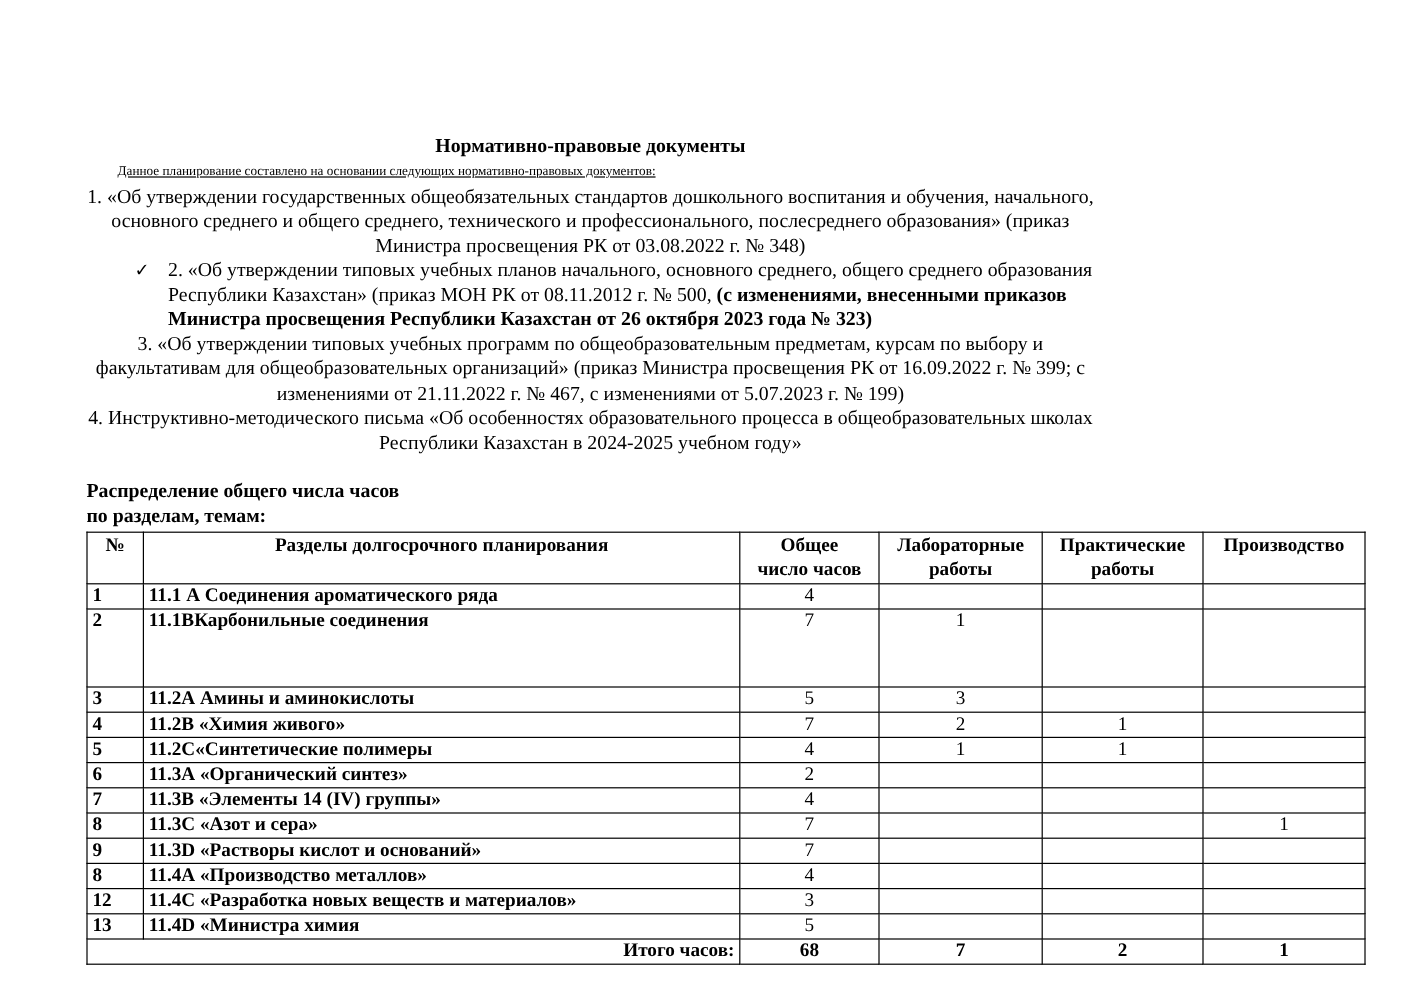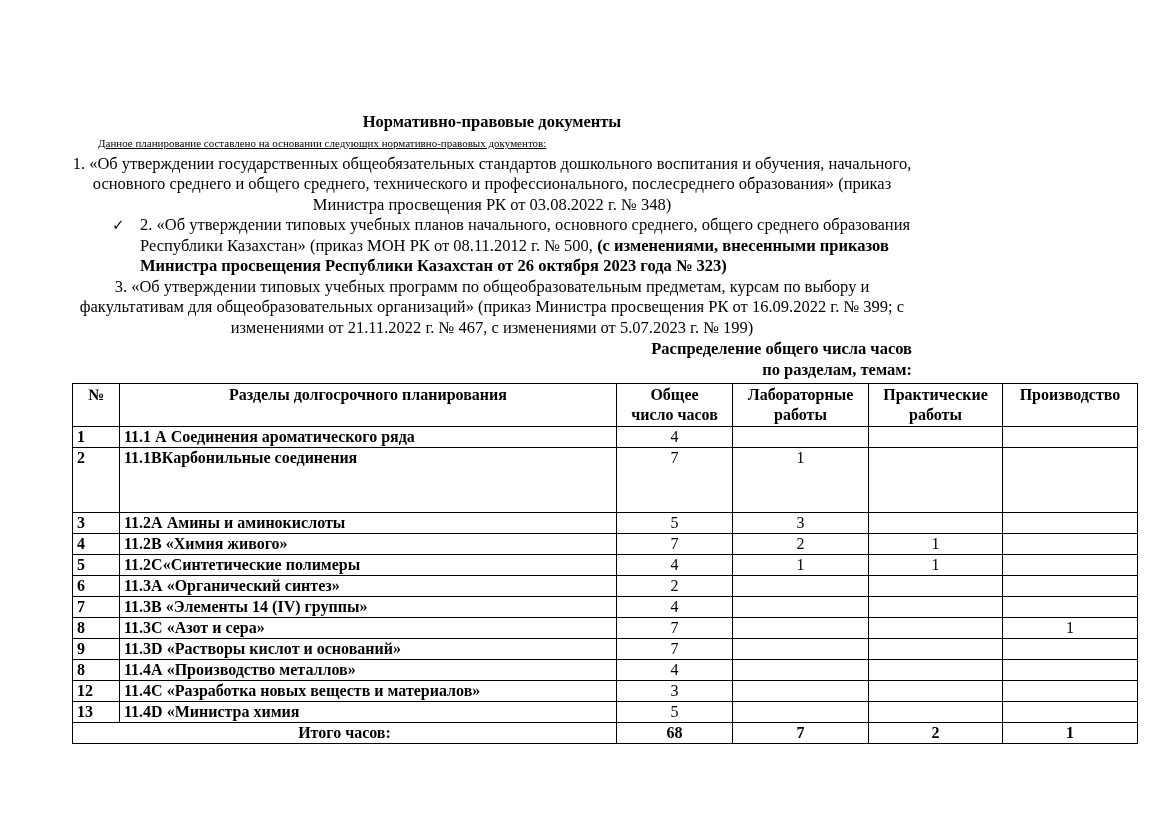--- a/index.html
+++ b/index.html
@@ -56,25 +56,25 @@
     position: absolute;
     left: 40px;
     top: 0;
     font-size: 15px;
     line-height: 20.5px;
     font-family: "DejaVu Sans", sans-serif;
   }
   b, .b { font-weight: bold; }
 
   .table-caption {
-    text-align: right;
-    font-weight: bold;
-    font-size: 16.5px;
-    line-height: 20.5px;
-    margin: 1px 0 0 0;
+    text-align: left;
+    font-weight: bold;
+    font-size: 16.5px;
+    line-height: 20.5px;
+    margin: 20px 0 0 0;
   }
   .table-caption .line2 { display: block; }
 
   table.hours {
     border-collapse: collapse;
     width: 1011px;
     margin: 3px 0 0 0;
     table-layout: fixed;
     font-size: 16px;
   }
@@ -114,41 +114,42 @@
   td.num {
     text-align: center;
     font-weight: normal;
   }
   tr.tall td { height: 64px; }
   tr.totals td {
     font-weight: bold;
     text-align: center;
   }
   tr.totals td.totals-label {
-    text-align: center;
+    text-align: right;
     font-weight: bold;
   }
 </style>
 </head>
 <body>
 
 <div class="page">
 
   <div class="doc-title">Нормативно-правовые документы</div>
 
   <p class="lead">Данное планирование составлено на основании следующих нормативно-правовых документов:</p>
 
   <p class="para">1. «Об утверждении государственных общеобязательных стандартов дошкольного воспитания и обучения, начального, основного среднего и общего среднего, технического и профессионального, послесреднего образования» (приказ Министра просвещения РК от 03.08.2022 г. № 348)</p>
 
   <div class="check-item">
     <span class="check-mark">✓</span><span>2. «Об утверждении типовых учебных планов начального, основного среднего, общего среднего образования Республики Казахстан» (приказ МОН РК от 08.11.2012 г. № 500, </span><span class="b">(с изменениями, внесенными приказов Министра просвещения Республики Казахстан от 26 октября 2023 года № 323)</span>
   </div>
 
   <p class="para">3. «Об утверждении типовых учебных программ по общеобразовательным предметам, курсам по выбору и факультативам для общеобразовательных организаций» (приказ Министра просвещения РК от 16.09.2022 г. № 399; с изменениями от 21.11.2022 г. № 467, с изменениями от 5.07.2023 г. № 199)</p>
 
+  <p class="para">4. Инструктивно-методического письма «Об особенностях образовательного процесса в общеобразовательных школах Республики Казахстан в 2024-2025 учебном году»</p>
 
   <div class="table-caption">
     <span>Распределение общего числа часов</span>
     <span class="line2">по разделам, темам:</span>
   </div>
 
   <table class="hours">
     <thead>
       <tr>
         <th class="col-no">№</th>

